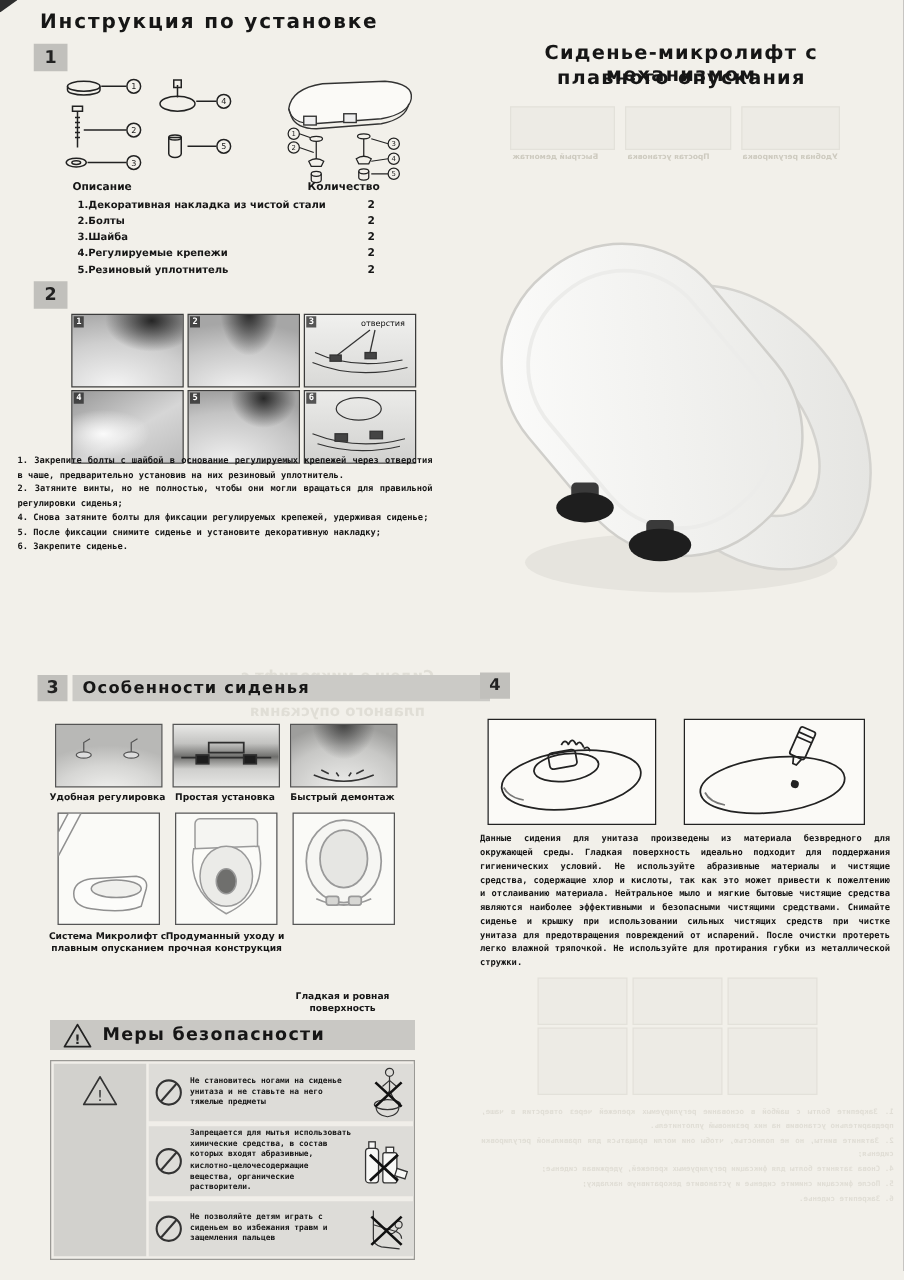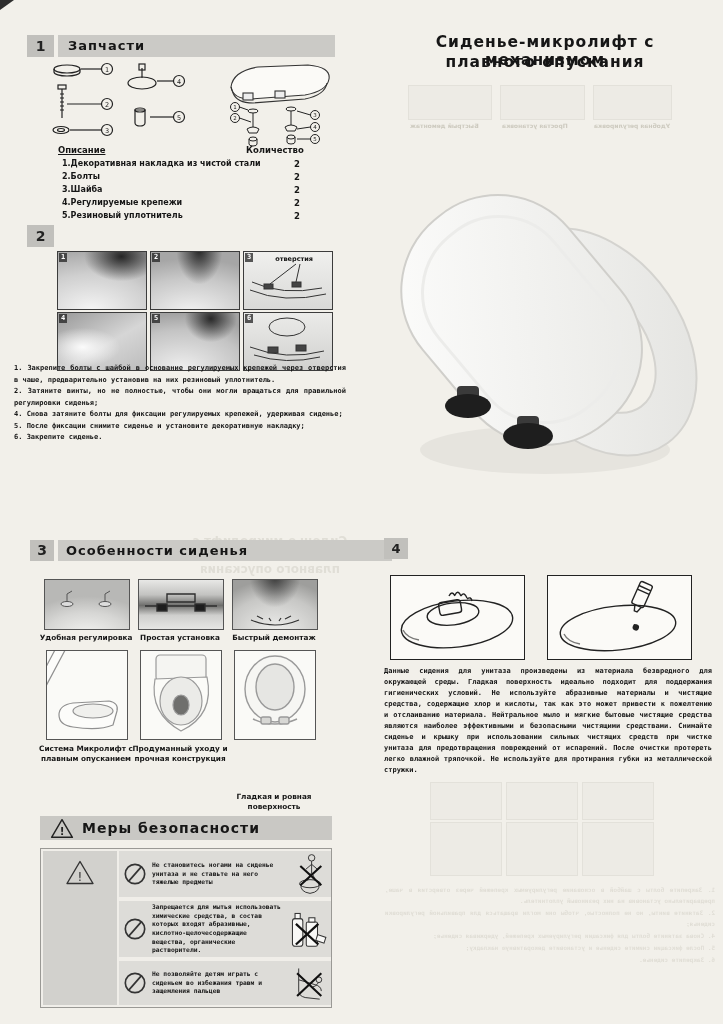--- a/index.html
+++ b/index.html
@@ -12,21 +12,21 @@
   .sec-bar{background:#cbcac6;font-weight:bold;letter-spacing:1px;white-space:nowrap;overflow:hidden;}
   .h1{font-weight:bold;font-size:16px;letter-spacing:1.5px;white-space:nowrap;}
   
   .tbl-h{font-size:8.5px;font-weight:bold;}
   .tbl-row{font-size:8px;font-weight:bold;white-space:nowrap;}
   .qty{font-size:8.5px;font-weight:bold;text-align:center;width:12px;}
   
   .photo{position:absolute;width:88px;height:57px;border:1px solid #3c3c3c;background-color:#cfcfcf;}
   .ph-num{position:absolute;top:1px;left:1px;font-family:"DejaVu Sans Mono",monospace;
           font-weight:bold;font-size:7px;line-height:9px;color:#fff;background:rgba(35,35,35,.75);padding:0 2px;}
-  .holes-label{position:absolute;top:3px;right:19px;font-size:6.5px;font-weight:bold;color:#111;}
+  .holes-label{position:absolute;top:3px;right:8px;font-size:6.5px;font-weight:normal;color:#111;}
   .p1{background:radial-gradient(60px 40px at 72% 8%,rgba(22,22,22,.9),rgba(22,22,22,0) 62%),
       radial-gradient(100px 60px at 38% 102%,#f5f5f5,#cfcfcf 60%,#a9a9a9);}
   .p2{background:radial-gradient(34px 52px at 55% -5%,rgba(28,28,28,.95),rgba(28,28,28,0) 68%),
       radial-gradient(100px 55px at 45% 108%,#f3f3f3,#c8c8c8 64%,#a6a6a6);}
   .p3{background:linear-gradient(180deg,#f0f0ee,#d9d9d7);}
   .p4{background:radial-gradient(50px 26px at 28% 60%,#fbfbfb,rgba(251,251,251,0) 75%),
       linear-gradient(150deg,#989898,#d6d6d6 55%,#bcbcbc);}
   .p5{background:radial-gradient(42px 38px at 68% 10%,rgba(18,18,18,.85),rgba(18,18,18,0) 62%),
       radial-gradient(90px 55px at 35% 98%,#efefef,#c4c4c4 70%,#a3a3a3);}
   .p6{background:linear-gradient(180deg,#ebebe9,#d1d1cf);}
@@ -60,23 +60,23 @@
   .ghost-lines p{margin:0 0 1px 0;}
   .corner-mark{width:14px;height:10px;background:#2e2e2e;clip-path:polygon(0 0,100% 0,0 100%);}
 </style>
 </head>
 <body>
 
 <div id="sheet">
 
   <div class="abs corner-mark" style="left:0;top:0;"></div>
 
+  <div class="abs h1" style="left:32px;top:7px;">Инструкция по установке</div>
 
   <div class="abs sec-num" style="left:27px;top:35px;width:27px;height:22px;font-size:14px;line-height:22px;">1</div>
-  <div class="abs sec-bar" style="left:58px;top:35px;width:277px;height:22px;font-size:13px;line-height:22px;padding-left:10px;box-sizing:border-box;">Запчасти</div>
 
   <svg class="abs" style="left:45px;top:60px;" width="155" height="85" viewBox="0 0 155 85">
     <g stroke="#222" fill="none" stroke-width="1.2">
       <ellipse cx="22" cy="9" rx="13" ry="4"></ellipse>
       <path d="M9,9 v3 a13,4 0 0,0 26,0 v-3"></path>
       <line x1="36" y1="9" x2="56" y2="9"></line>
         <circle cx="62" cy="9" r="5.5"></circle>
       <rect x="13" y="25" width="8" height="4"></rect>
       <line x1="17" y1="29" x2="17" y2="58"></line>
       <path d="M15,34 h4 M15,38 h4 M15,42 h4 M15,46 h4 M15,50 h4"></path>
@@ -136,21 +136,21 @@
     </g>
     <g font-size="5.5" fill="#222" text-anchor="middle" font-family="DejaVu Sans">
       <text x="22" y="52">1</text>
         <text x="22" y="63">2</text>
       <text x="102" y="60">3</text>
         <text x="102" y="72">4</text>
         <text x="102" y="84">5</text>
     </g>
   </svg>
 
-  <div class="abs tbl-h" style="left:58px;top:145px;text-decoration:underline;">Описание</div>
+  <div class="abs tbl-h" style="left:58px;top:145px;">Описание</div>
   <div class="abs tbl-h" style="left:246px;top:145px;">Количество</div>
 
   <div class="abs tbl-row" style="left:62px;top:159px;">
     <span>1.</span><span>Декоративная накладка из чистой стали</span>
   </div>
   <div class="abs qty" style="left:291px;top:159px;">2</div>
   <div class="abs tbl-row" style="left:62px;top:172px;">
     <span>2.</span><span>Болты</span>
   </div>
   <div class="abs qty" style="left:291px;top:172px;">2</div>

